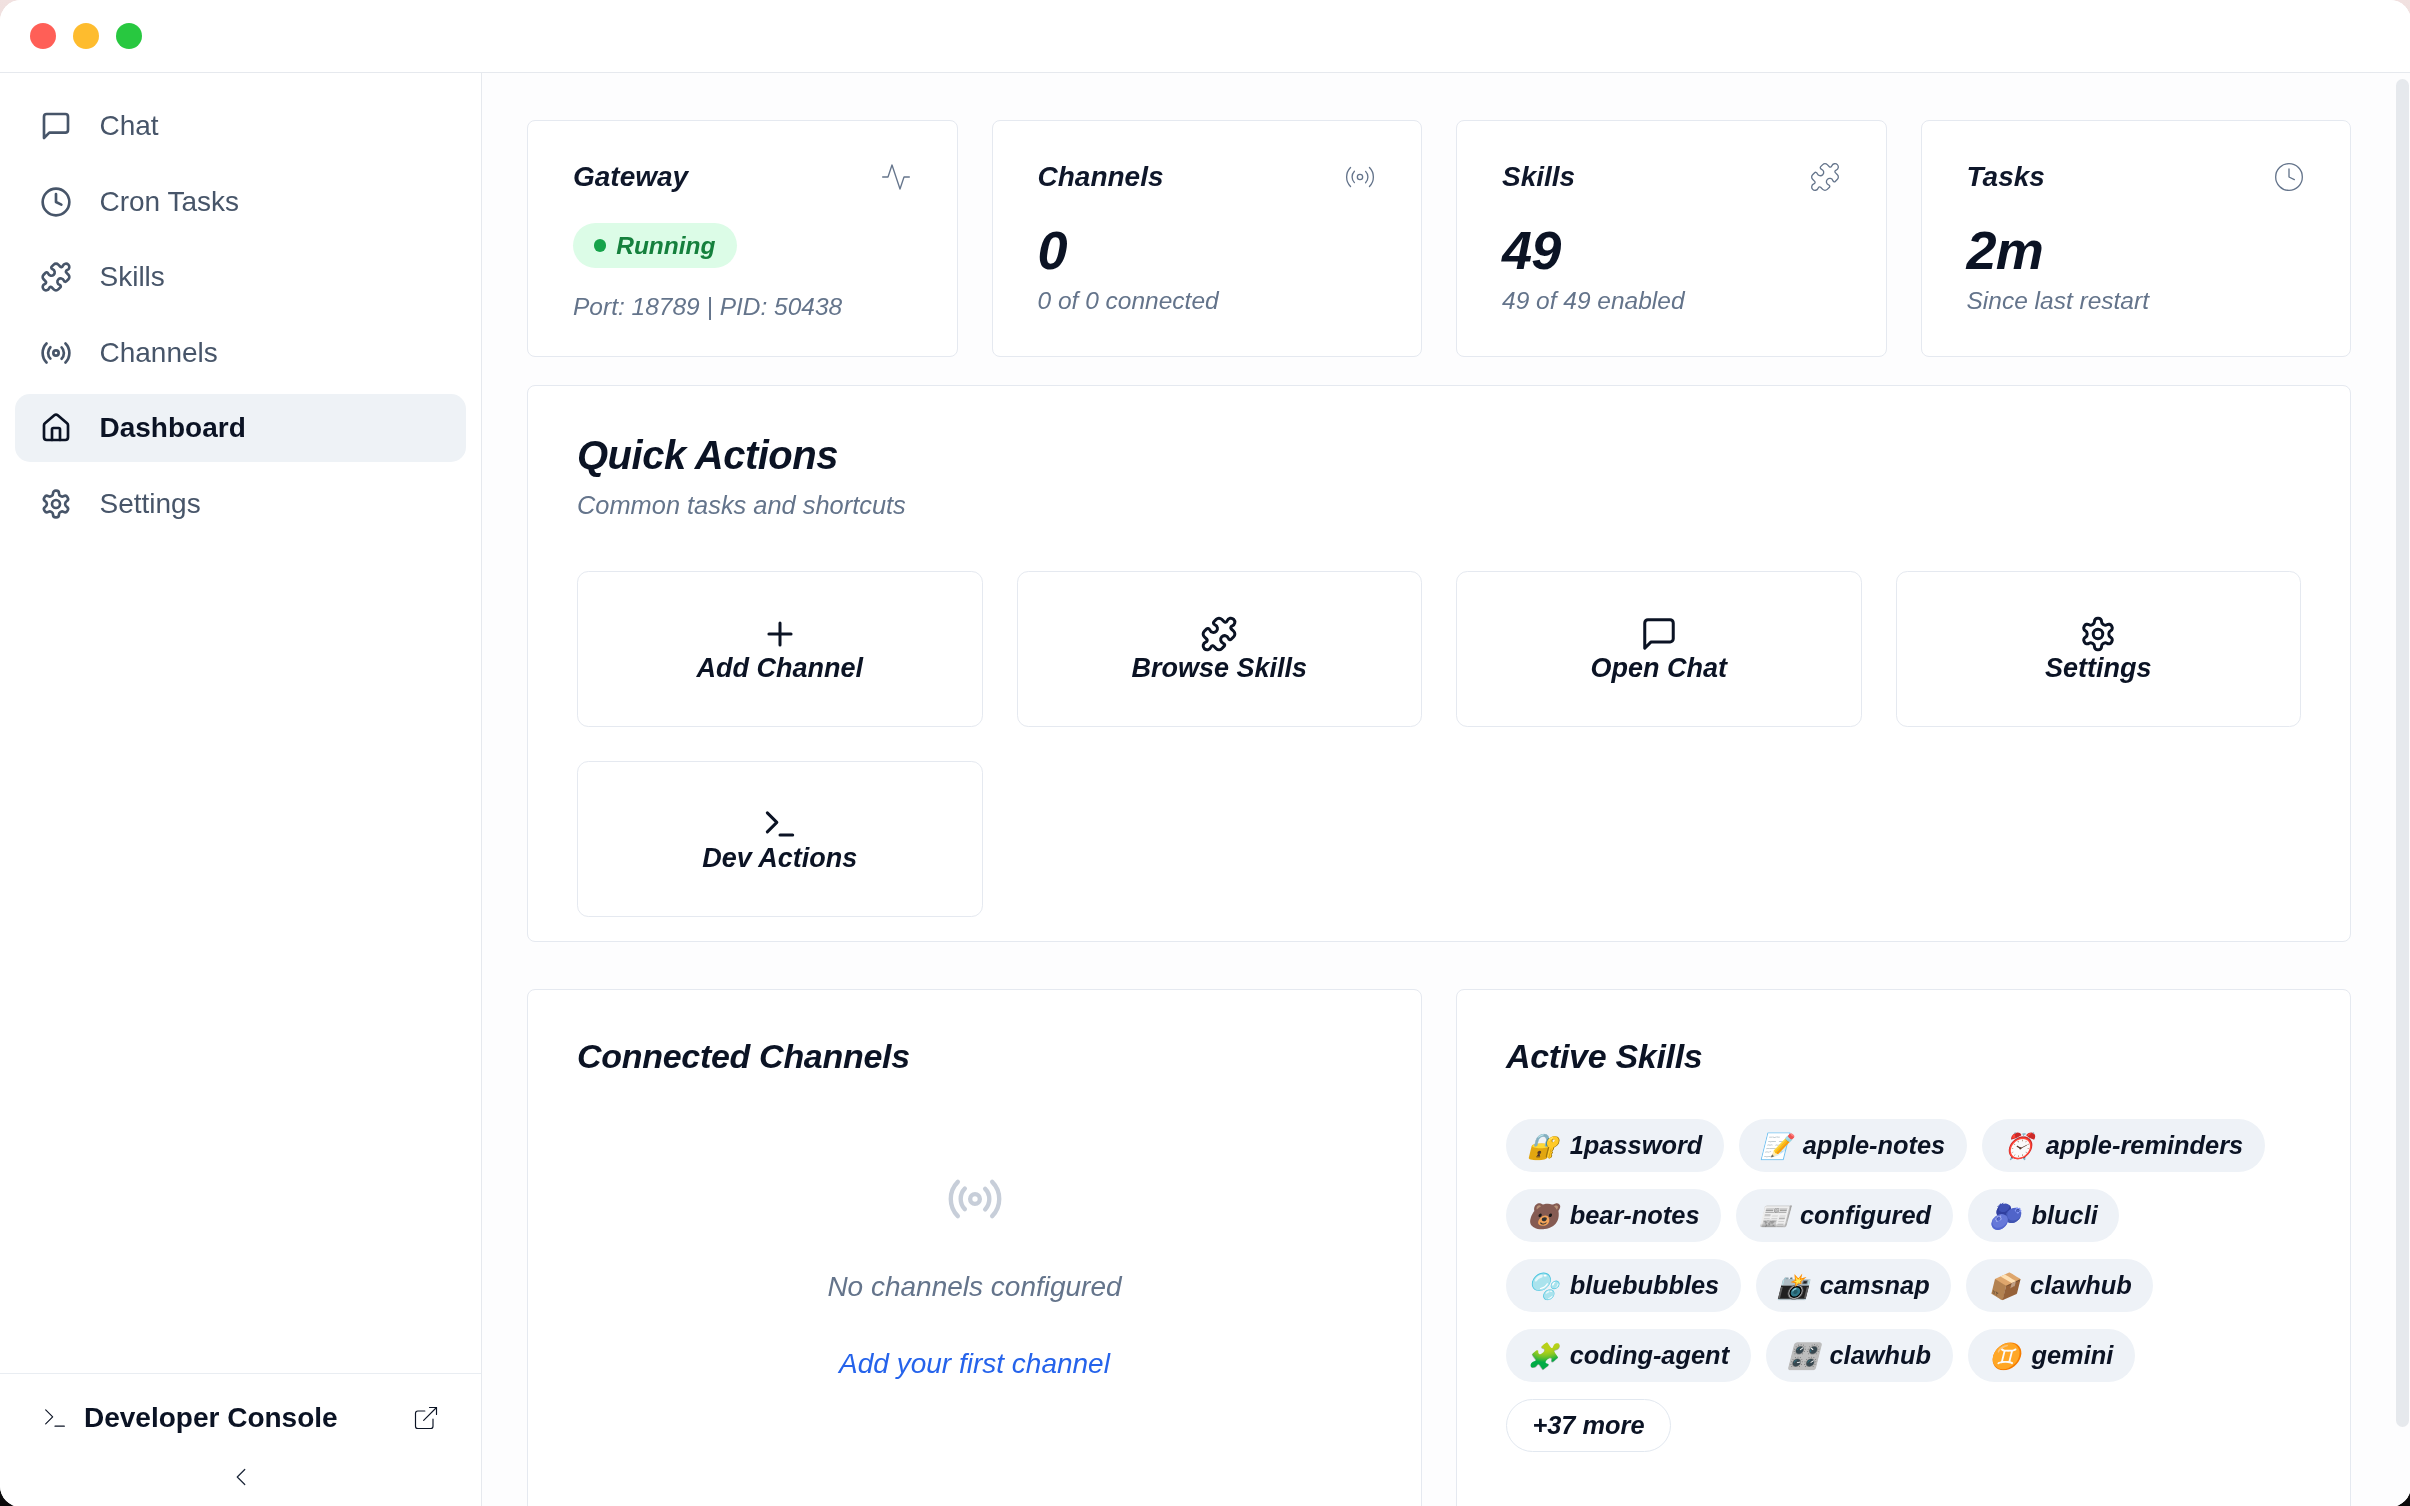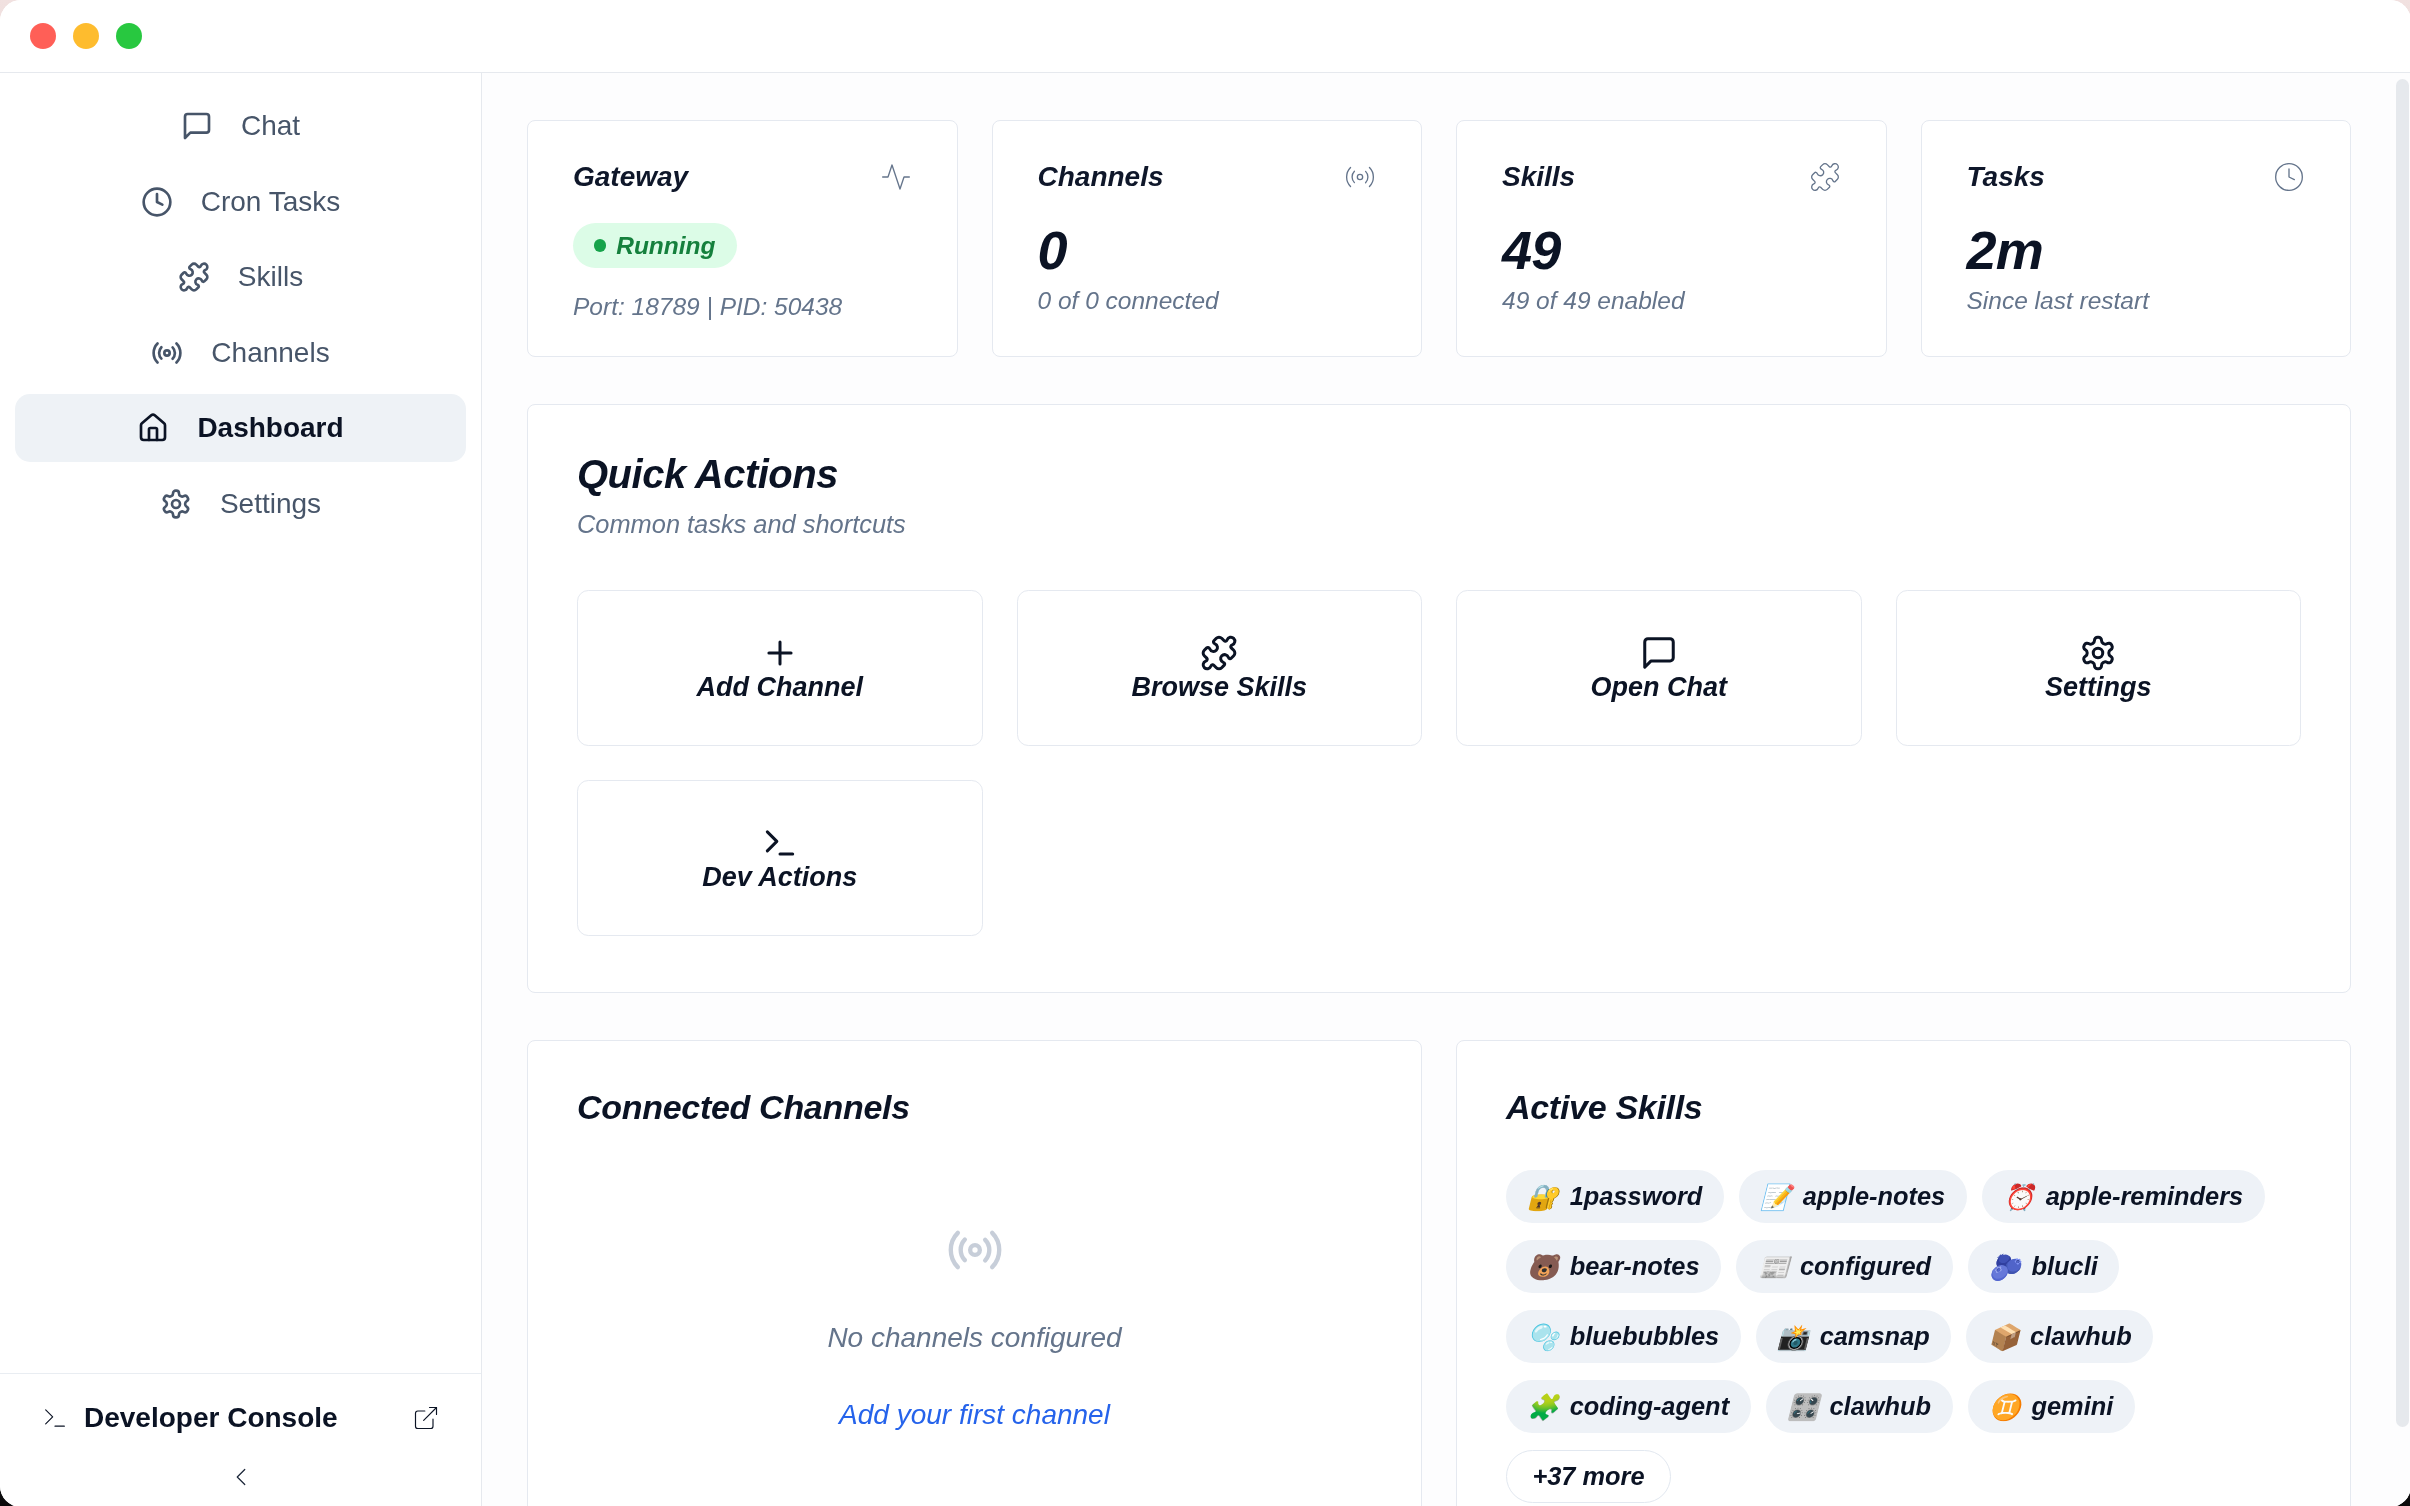--- a/index.html
+++ b/index.html
@@ -29,21 +29,21 @@
   .sidebar {
     width:482px; flex:0 0 482px; background:#ffffff;
     border-right:1.9px solid #e6e9ee;
     display:flex; flex-direction:column;
   }
   .nav { padding:19px 15px 0 15px; }
   .nav-item {
     display:flex; align-items:center; gap:28px;
     height:68px; margin-bottom:7.5px; padding:0 24.5px;
     border-radius:15px; cursor:pointer;
-    color:#475569; font-size:28px; font-weight:500;justify-content:center;
+    color:#475569; font-size:28px; font-weight:500;
   }
   .nav-item svg { width:32px; height:32px; stroke-width:2; }
   .nav-item.active { background:#eef2f6; color:#0b1324; font-weight:600; }
   .sidebar-spacer { flex:1; }
   .sidebar-footer { border-top:1.9px solid #e9edf2; padding:28px 41px 15px 41px; }
   .devconsole {
     display:flex; align-items:center; gap:15px; cursor:pointer;
     color:#0b1324; font-size:28px; font-weight:600;
   }
   .devconsole svg { width:28px; height:28px; }
@@ -64,21 +64,21 @@
   .stat-detail { font-size:24.5px; color:#64748b; }
   .value-card .stat-detail { margin-top:5.6px; }
   .badge {
     margin-top:30px; display:inline-flex; align-items:center; gap:10px;
     background:#dcfce7; color:#15803d; border-radius:941px;
     padding:8.5px 21px; font-size:24.5px; font-weight:600;
   }
   .badge .dot { width:12.2px; height:12.2px; border-radius:50%; background:#16a34a; }
   .gateway-detail { margin-top:24.5px; }
   
-  .qa { margin-top:47px; padding:47px 49px 56px 49px; }
+  .qa { margin-top:28px; padding:47px 49px 24px 49px; }
   .qa-title { font-size:40px; font-weight:700; letter-spacing:-0.5px; color:#0b1324; }
   .qa-sub { margin-top:13px; font-size:25.4px; color:#64748b; }
   .qa-grid { margin-top:51px; display:grid; grid-template-columns:repeat(4,1fr); gap:34px; }
   .action-btn {
     height:156px; background:#fff; border:1.9px solid #e5e9f0; border-radius:11.3px;
     display:flex; flex-direction:column; align-items:center; justify-content:center;
     cursor:pointer;
   }
   .action-btn svg { width:38px; height:38px; color:#0b1324; stroke-width:1.9; }
   .action-label { font-size:27px; font-weight:600; color:#0b1324; }

